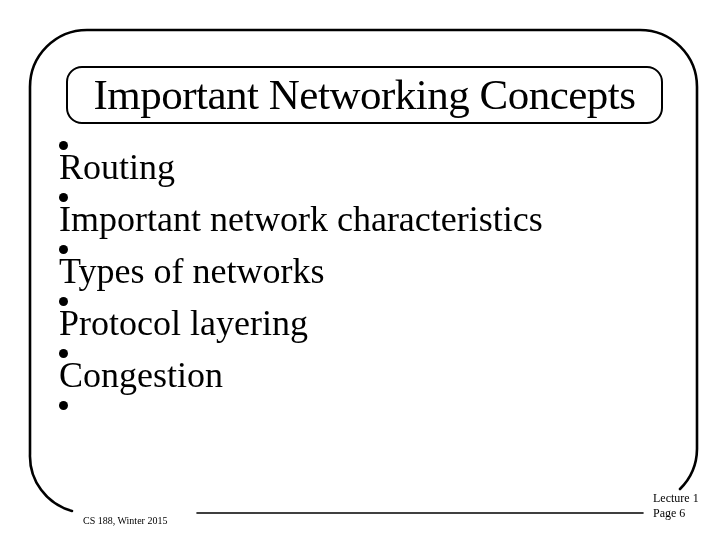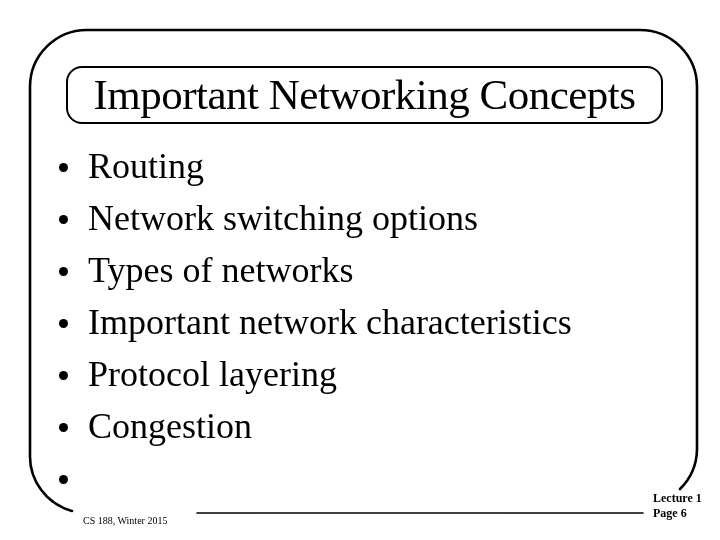--- a/index.html
+++ b/index.html
@@ -49,21 +49,22 @@
     position: absolute;
     left: 59px;
     top: 140px;
     margin: 0;
     padding: 0;
     list-style: none;
   }
   .bullet-list li {
     height: 52px;
     display: flex;
-    align-items: center;
+    align-items: flex-start;
+    flex-direction: column;
   }
   .bullet-dot {
     width: 9px;
     height: 9px;
     border-radius: 50%;
     background: #000000;
     flex: 0 0 9px;
     margin-right: 20px;
     transform: translateY(1px);
   }
@@ -81,21 +82,20 @@
     white-space: nowrap;
   }
   .footer-right {
     position: absolute;
     left: 653px;
     top: 491px;
     font-size: 12px;
     line-height: 15px;
     text-align: left;
     white-space: nowrap;
-    font-weight: bold;
   }
 </style>
 </head>
 <body>
 
 <div class="slide">
 
   <svg class="frame-svg" viewBox="0 0 720 540" xmlns="http://www.w3.org/2000/svg">
 
     <path d="M 72 511 A 57 57 0 0 1 30 454 L 30 87 A 57 57 0 0 1 87 30 L 640 30 A 57 57 0 0 1 697 87 L 697 449 A 57 57 0 0 1 680 489" fill="none" stroke="#000000" stroke-width="2.6" stroke-linecap="round"></path>
@@ -107,29 +107,25 @@
     <span class="title-text">Important Networking Concepts</span>
   </div>
 
   <ul class="bullet-list">
     <li>
       <span class="bullet-dot"></span>
       <span class="bullet-text">Routing</span>
     </li>
     <li>
       <span class="bullet-dot"></span>
-      <span class="bullet-text">Network switching options</span>
+      <span class="bullet-text">Important network characteristics</span>
     </li>
     <li>
       <span class="bullet-dot"></span>
       <span class="bullet-text">Types of networks</span>
-    </li>
-    <li>
-      <span class="bullet-dot"></span>
-      <span class="bullet-text">Important network characteristics</span>
     </li>
     <li>
       <span class="bullet-dot"></span>
       <span class="bullet-text">Protocol layering</span>
     </li>
     <li>
       <span class="bullet-dot"></span>
       <span class="bullet-text">Congestion</span>
     </li>
     <li>

